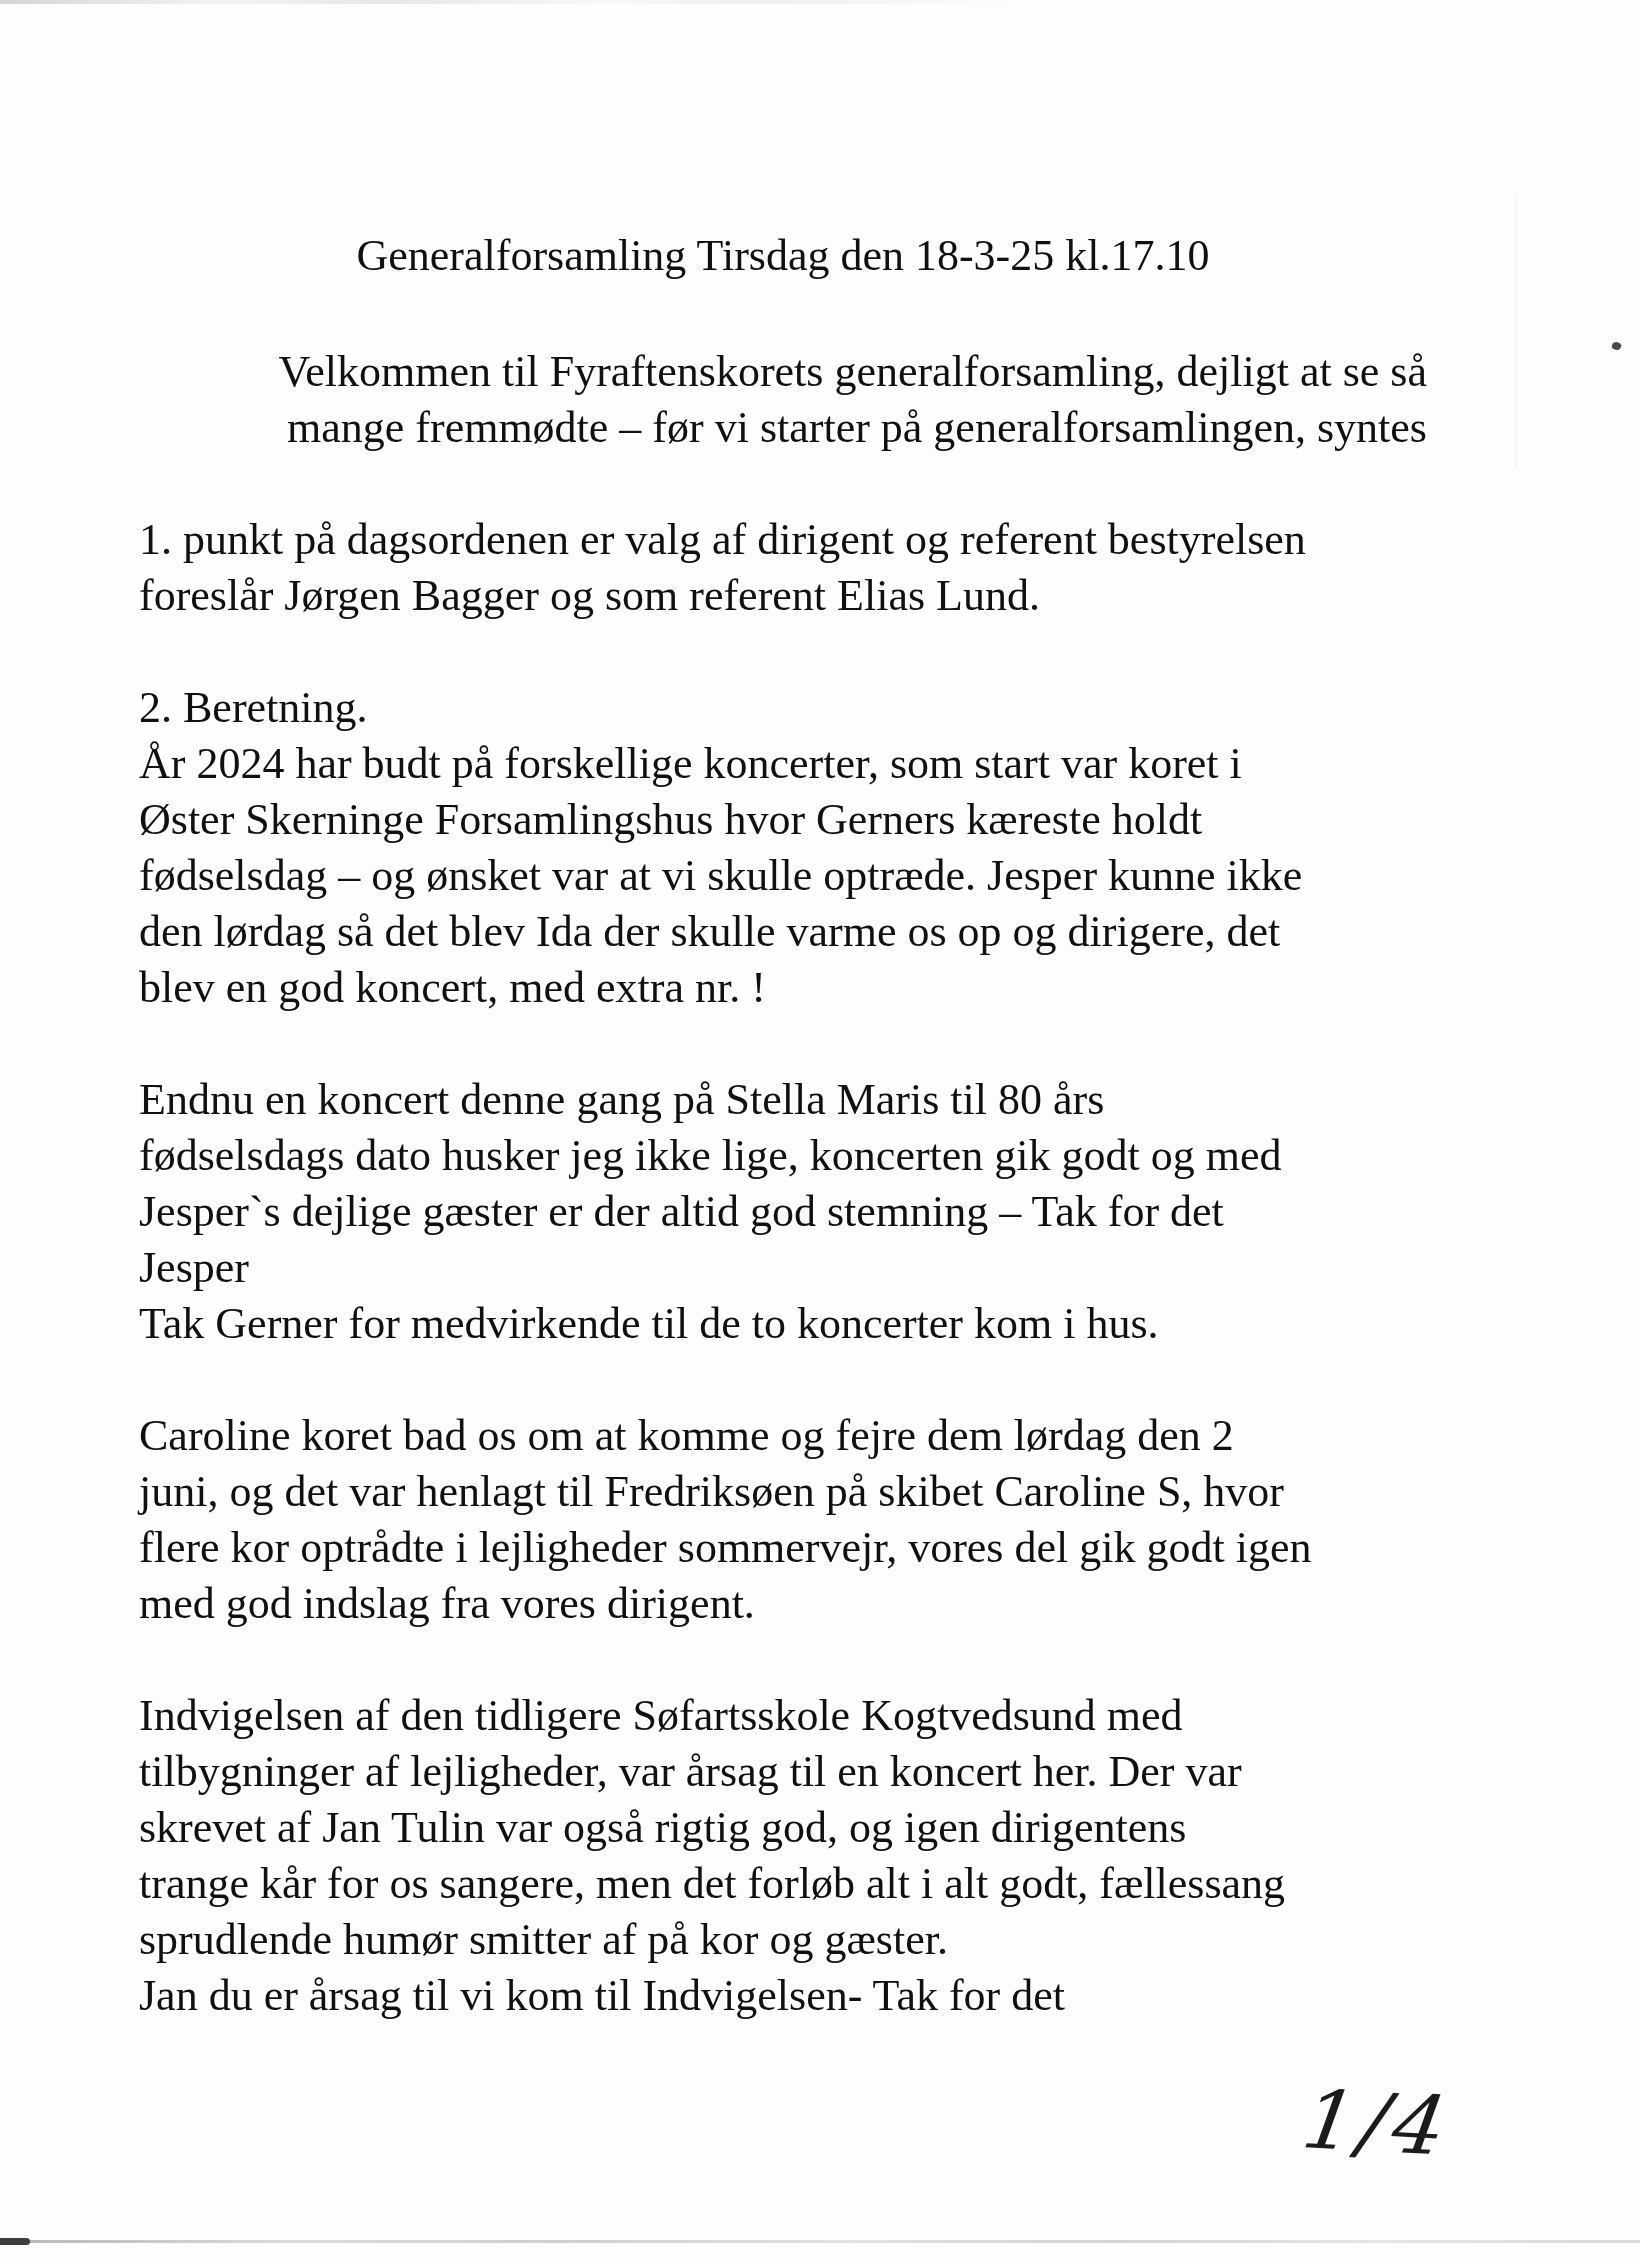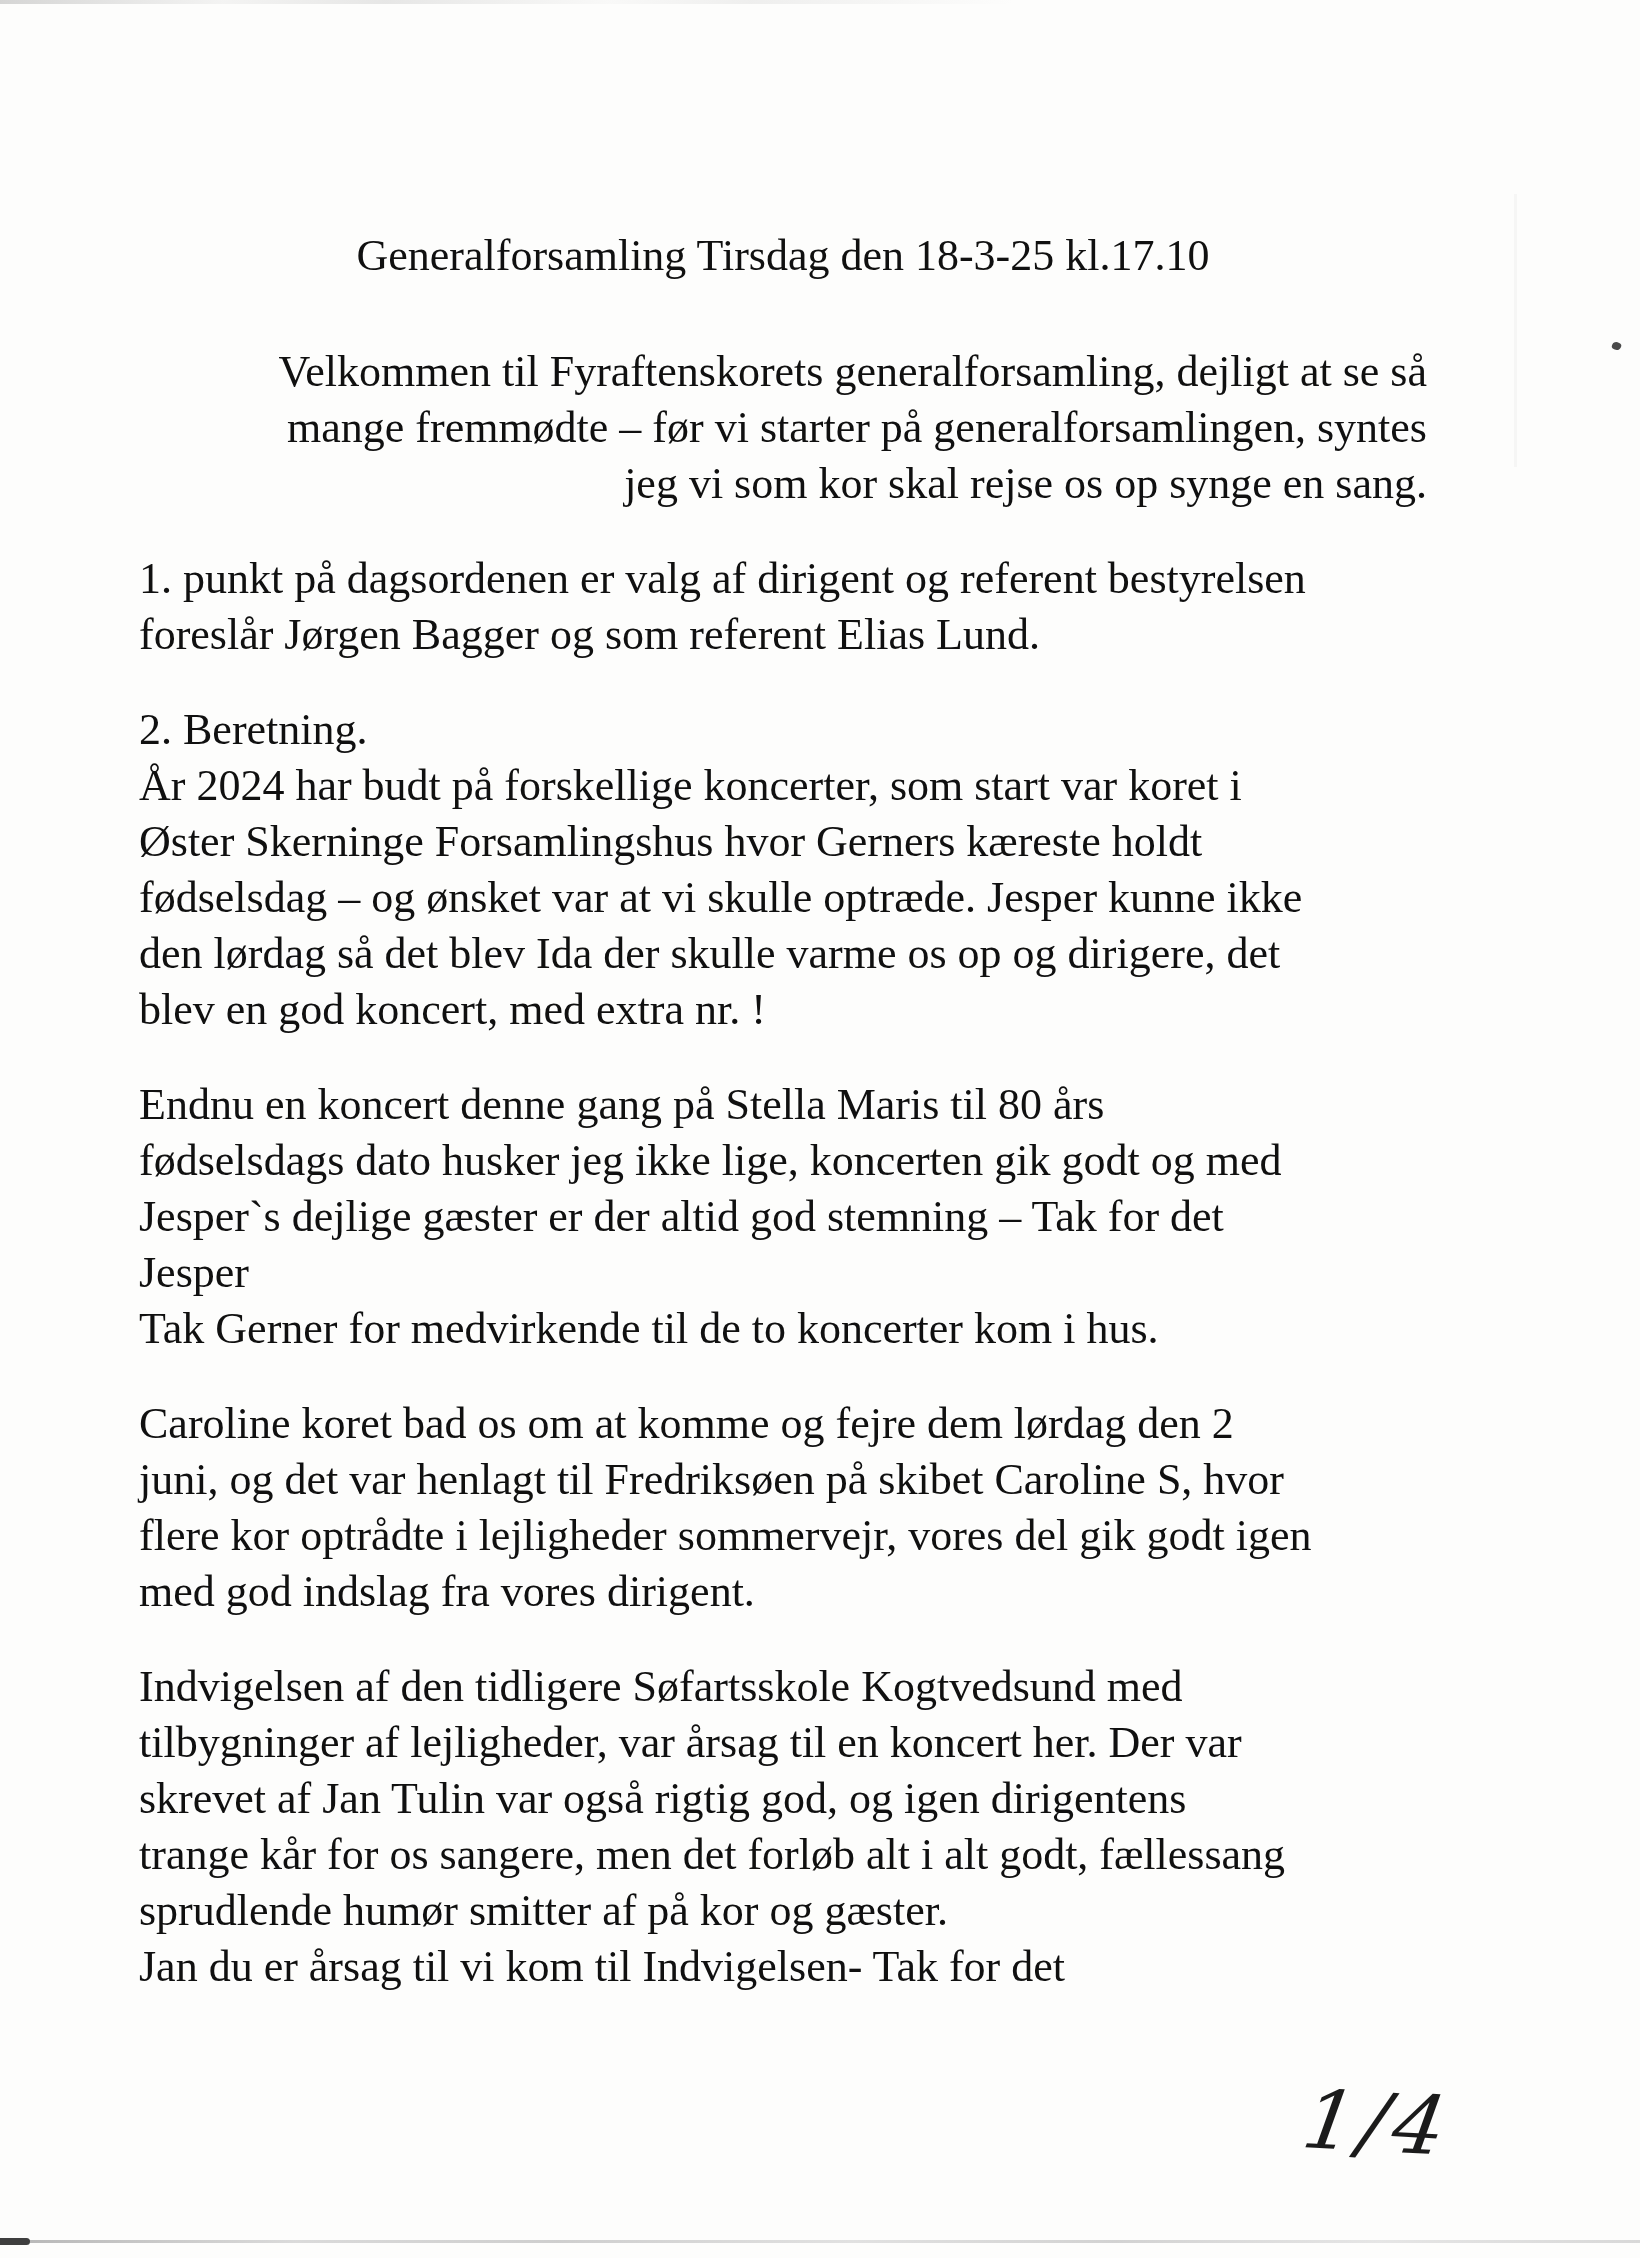--- a/index.html
+++ b/index.html
@@ -20,21 +20,21 @@
     left: 139px;
     top: 228px;
     width: 1288px;
     font-size: 44px;
     line-height: 56px;
     white-space: nowrap;
   }
 
   .doc-title { text-align: center; }
 
-  .para { margin-top: 39px; }
+  .para { margin-top: 56px; }
   .para.first { margin-top: 60px; text-align: right; }
 
   .line { display: block; }
 
   
   .page-num {
     position: absolute;
     left: 1304px;
     top: 2079px;
     font-family: "DejaVu Serif", serif;
@@ -102,21 +102,20 @@
 
 <div class="scan-page">
 
   <div class="text-block">
 
     <div class="doc-title">Generalforsamling Tirsdag den 18-3-25 kl.17.10</div>
 
     <p class="para first">
       <span class="line">Velkommen til Fyraftenskorets generalforsamling, dejligt at se så</span>
       <span class="line">mange fremmødte – før vi starter på generalforsamlingen, syntes</span>
-      <span class="line">jeg vi som kor skal rejse os op synge en sang.</span>
     </p>
 
     <p class="para">
       <span class="line">1. punkt på dagsordenen er valg af dirigent og referent bestyrelsen</span>
       <span class="line">foreslår Jørgen Bagger og som referent Elias Lund.</span>
     </p>
 
     <p class="para">
       <span class="line">2. Beretning.</span>
       <span class="line">År 2024 har budt på forskellige koncerter, som start var koret i</span>

